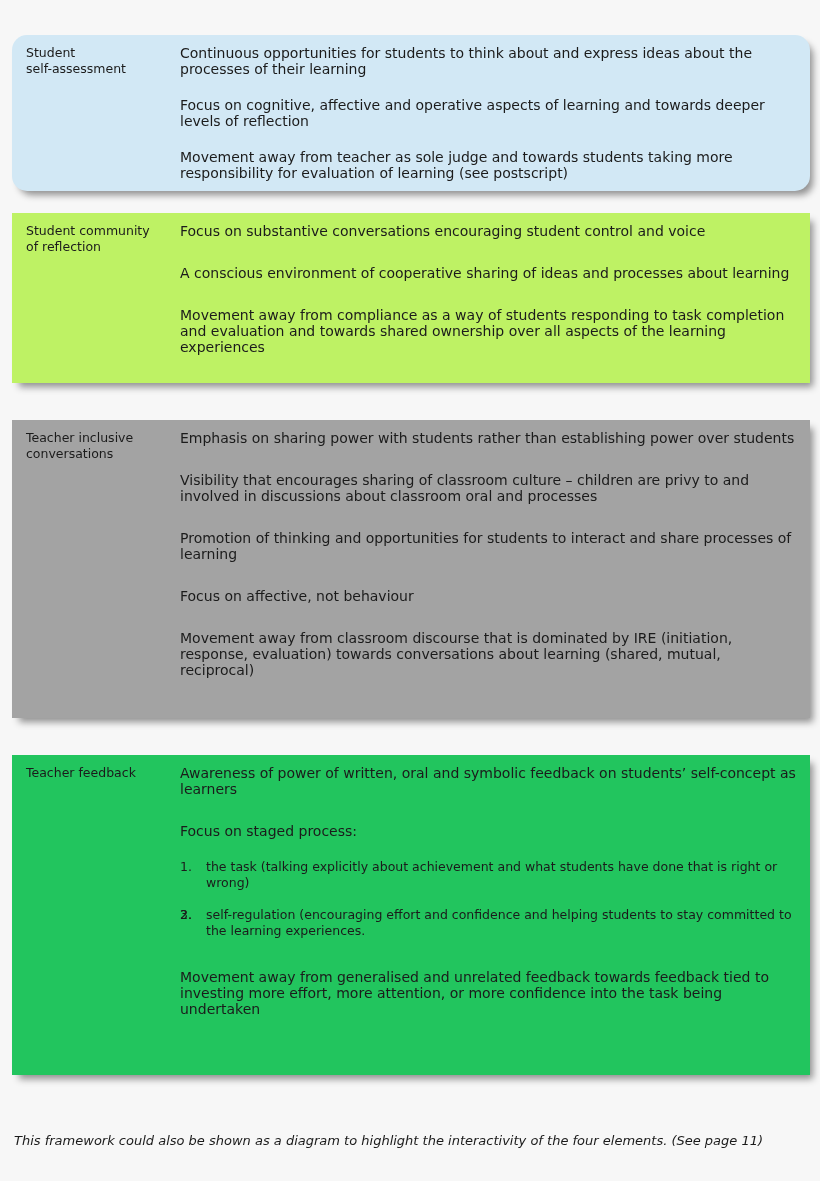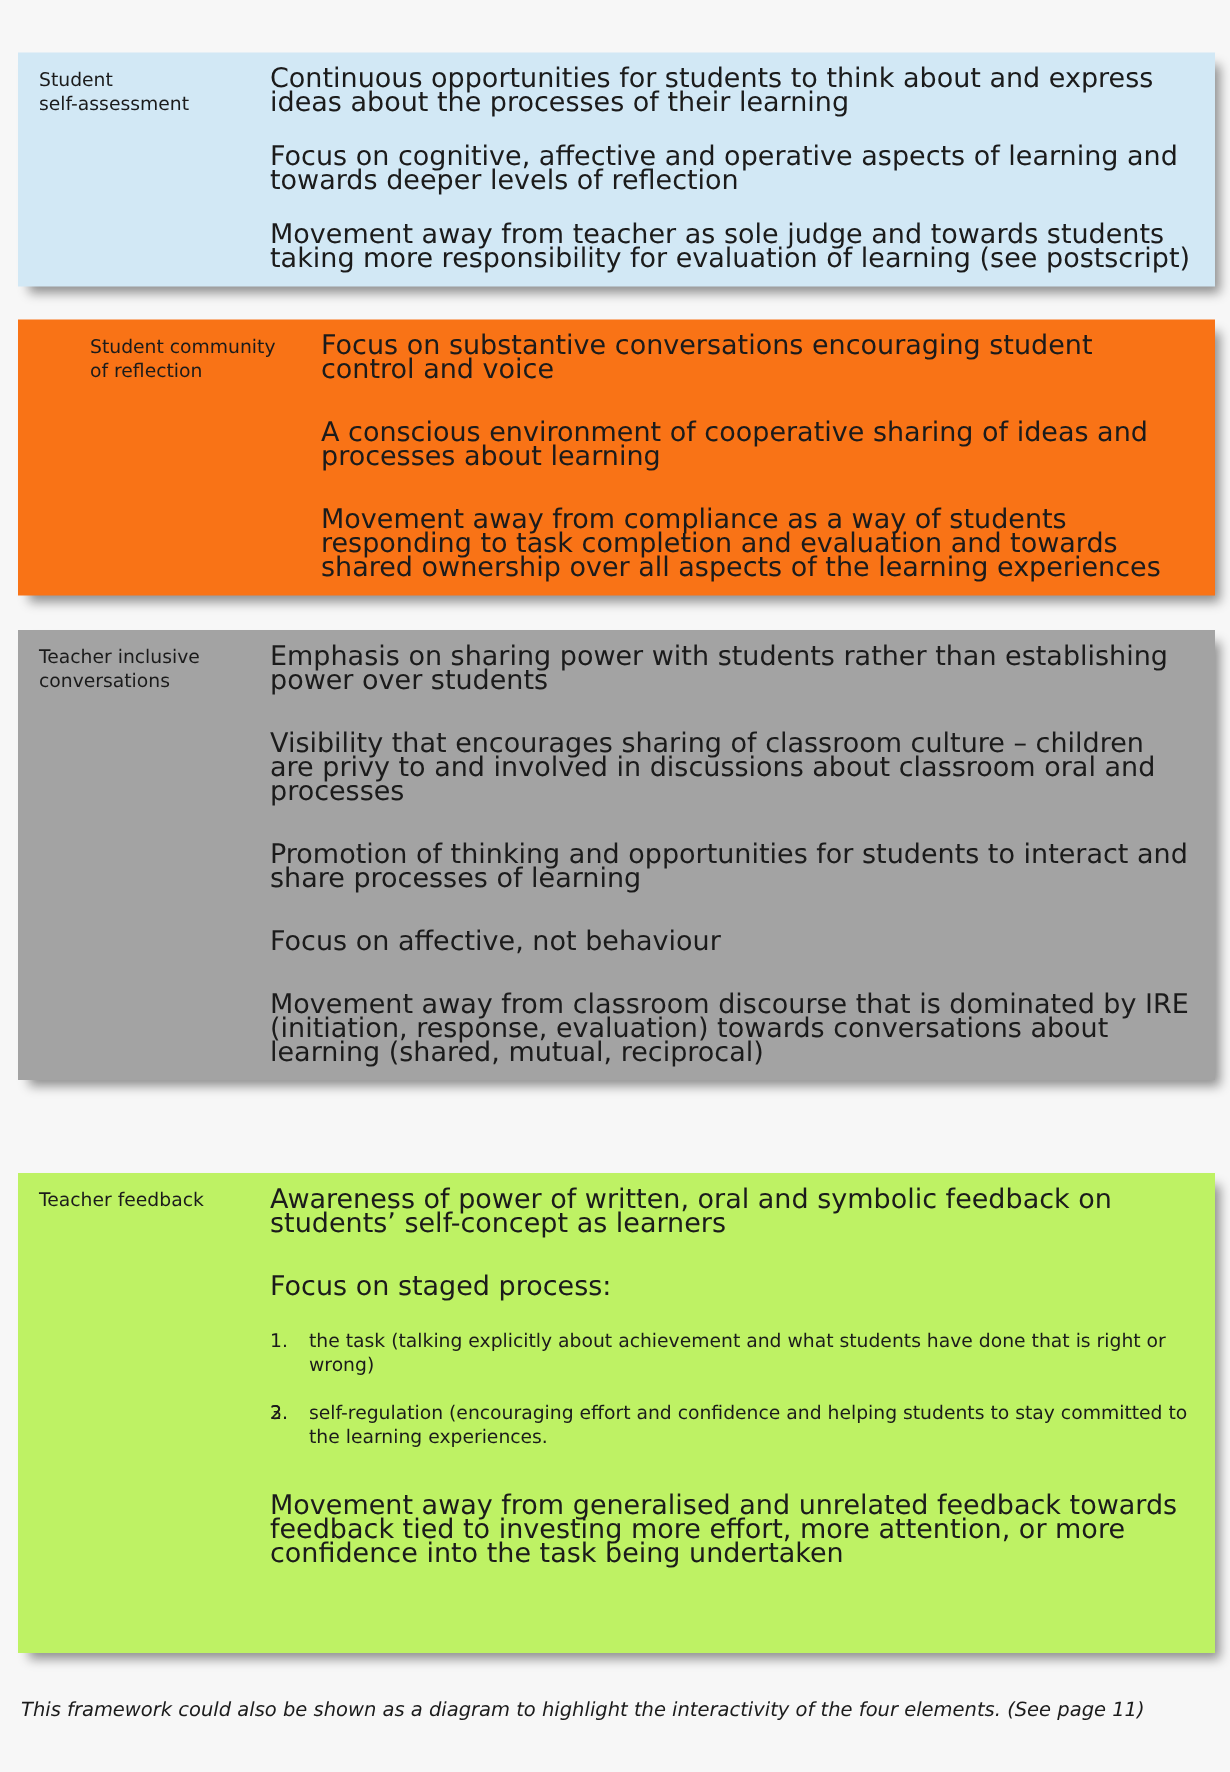--- a/index.html
+++ b/index.html
@@ -39,21 +39,21 @@
     line-height: 16px;
     color: #1b1b1b;
     white-space: pre-line;
   }
   .panel-body {
     flex: 1 1 auto;
     box-sizing: border-box;
     padding: 10px 14px 10px 0px;
   }
   .para {
-    font-size: 18px;
+    font-size: 14px;
     line-height: 16px;
     color: #1b1b1b;
     margin: 0 0 12px 0;
   }
   .para:last-child {
     margin-bottom: 0;
   }
   .para.gap-lg {
     margin-bottom: 20px;
   }
@@ -94,31 +94,31 @@
     line-height: 19px;
     color: #1b1b1b;
     margin-top: 38px;
   }
 </style>
 </head>
 <body style="background: rgb(247, 247, 247);">
 
 <div id="page">
 
-  <div class="panel" id="panel-0" style="background: rgb(210, 232, 245); top: 35px; min-height: 140px;">
+  <div class="panel" id="panel-0" style="background: rgb(210, 232, 245); top: 35px; min-height: 140px; border-radius: 15px;">
     <div class="panel-label">Student
 self-assessment</div>
     <div class="panel-body">
       <p class="para gap-lg">Continuous opportunities for students to think about and express ideas about the processes of their learning</p>
       <p class="para gap-lg">Focus on cognitive, affective and operative aspects of learning and towards deeper levels of reflection</p>
       <p class="para">Movement away from teacher as sole judge and towards students taking more responsibility for evaluation of learning (see postscript)</p>
     </div>
   </div>
 
-  <div class="panel" id="panel-1" style="background: #f97316; top: 213px; min-height: 170px; padding-left: 34px;">
+  <div class="panel" id="panel-1" style="background: #bef264; top: 213px; min-height: 170px;">
     <div class="panel-label">Student community
 of reflection</div>
     <div class="panel-body">
       <p class="para gap-xl">Focus on substantive conversations encouraging student control and voice</p>
       <p class="para gap-xl">A conscious environment of cooperative sharing of ideas and processes about learning</p>
       <p class="para">Movement away from compliance as a way of students responding to task completion and evaluation and towards shared ownership over all aspects of the learning experiences</p>
     </div>
   </div>
 
   <div class="panel" id="panel-2" style="background: #a3a3a3; top: 420px; min-height: 298px;">
@@ -126,21 +126,21 @@
 conversations</div>
     <div class="panel-body">
       <p class="para gap-xl">Emphasis on sharing power with students rather than establishing power over students</p>
       <p class="para gap-xl">Visibility that encourages sharing of classroom culture – children are privy to and involved in discussions about classroom oral and processes</p>
       <p class="para gap-xl">Promotion of thinking and opportunities for students to interact and share processes of learning</p>
       <p class="para gap-xl">Focus on affective, not behaviour</p>
       <p class="para">Movement away from classroom discourse that is dominated by IRE (initiation, response, evaluation) towards conversations about learning (shared, mutual, reciprocal)</p>
     </div>
   </div>
 
-  <div class="panel" id="panel-3" style="background: #bef264; top: 782px; min-height: 320px;">
+  <div class="panel" id="panel-3" style="background: #22c55e; top: 755px; min-height: 320px;">
     <div class="panel-label">Teacher feedback</div>
     <div class="panel-body">
       <p class="para gap-xl">Awareness of power of written, oral and symbolic feedback on students’ self-concept as learners</p>
       <p class="para gap-lg">Focus on staged process:</p>
       <ol class="numlist">
         <li>
           <span class="num">1.</span>
           <span>the task (talking explicitly about achievement and what students have done that is right or wrong)</span>
         </li>
         <li>

